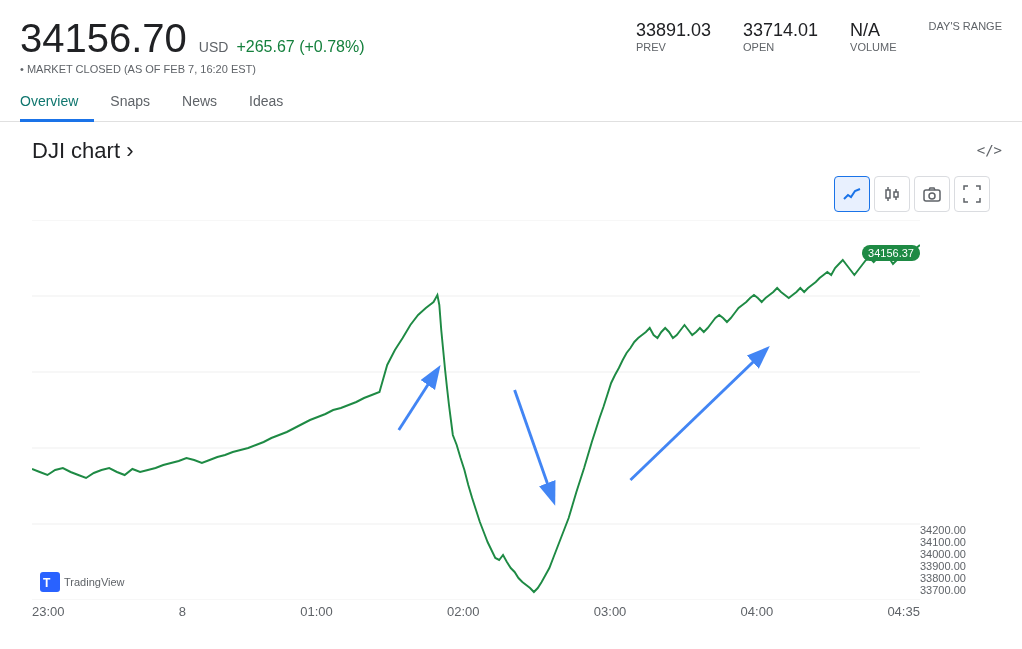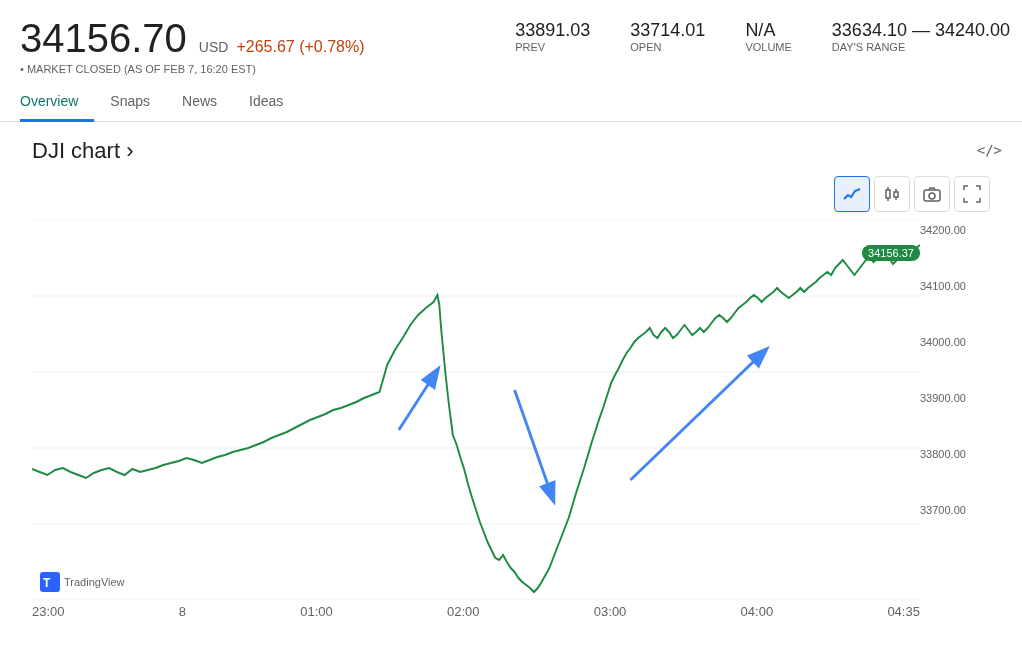--- a/index.html
+++ b/index.html
@@ -2,25 +2,25 @@
 <html><head>
   <meta charset="utf-8">
   <style>
     * { margin: 0; padding: 0; box-sizing: border-box; }
     body { font-family: Arial, sans-serif; background: #fff; color: #202124; width: 1022px; min-height: 649px; overflow: hidden; }
     
     .header { padding: 16px 20px 0 20px; }
     .price-row { display: flex; align-items: baseline; gap: 8px; }
     .main-price { font-size: 40px; font-weight: 400; color: #202124; }
     .currency { font-size: 14px; color: #5f6368; margin-left: 4px; }
-    .change-positive { font-size: 16px; color: #c2410c; }
+    .change-positive { font-size: 16px; color: #15803d; }
     
     .market-status { font-size: 11px; color: #5f6368; margin-top: 2px; margin-bottom: 8px; }
     
-    .stats-row { display: flex; gap: 40px; position: absolute; top: 20px; right: 12px; }
+    .stats-row { display: flex; gap: 32px; position: absolute; top: 20px; right: 20px; }
     .stat-item { display: flex; flex-direction: column; }
     .stat-value { font-size: 18px; color: #202124; }
     .stat-label { font-size: 11px; color: #5f6368; text-transform: uppercase; }
     
     .nav-tabs { display: flex; gap: 0; border-bottom: 1px solid #e0e0e0; margin-top: 8px; padding: 0 20px; }
     .nav-tab { padding: 10px 16px; font-size: 14px; color: #5f6368; cursor: pointer; border-bottom: 3px solid transparent; margin-bottom: -1px; }
     .nav-tab.active { color: #0f766e; border-bottom: 3px solid #1a73e8; font-weight: 500; }
     .nav-tab:first-child { padding-left: 0; }
     
     .chart-section { padding: 16px 32px; position: relative; }
@@ -56,21 +56,20 @@
     </div>
     <div class="stat-item">
       <span class="stat-value">33714.01</span>
       <span class="stat-label">OPEN</span>
     </div>
     <div class="stat-item">
       <span class="stat-value">N/A</span>
       <span class="stat-label">VOLUME</span>
     </div>
     <div class="stat-item">
-      <span class="stat-value">33634.10 — 34240.00</span>
       <span class="stat-label">DAY'S RANGE</span>
     </div>
   </div>
 </div>
 
 <nav class="nav-tabs">
   <div class="nav-tab active">Overview</div>
   <div class="nav-tab">Snaps</div>
   <div class="nav-tab">News</div>
   <div class="nav-tab">Ideas</div>
@@ -108,21 +107,21 @@
         <polyline points="1,5 1,1 5,1" fill="none" stroke="#5f6368" stroke-width="1.5"></polyline>
         <polyline points="13,1 17,1 17,5" fill="none" stroke="#5f6368" stroke-width="1.5"></polyline>
         <polyline points="17,13 17,17 13,17" fill="none" stroke="#5f6368" stroke-width="1.5"></polyline>
         <polyline points="5,17 1,17 1,13" fill="none" stroke="#5f6368" stroke-width="1.5"></polyline>
       </svg>
     </button>
   </div>
 
   <div class="chart-container">
 
-    <div style="position:absolute; right:0; top:0; width:70px; height:100%; display:flex; flex-direction:column; justify-content:flex-start; padding:4px 0;gap:44px;">
+    <div style="position:absolute; right:0; top:0; width:70px; height:100%; display:flex; flex-direction:column; justify-content:flex-end; padding:4px 0;">
       <span style="font-size:11px; color:#5f6368;">34200.00</span>
       <span style="font-size:11px; color:#5f6368;">34100.00</span>
       <span style="font-size:11px; color:#5f6368;">34000.00</span>
       <span style="font-size:11px; color:#5f6368;">33900.00</span>
       <span style="font-size:11px; color:#5f6368;">33800.00</span>
       <span style="font-size:11px; color:#5f6368;">33700.00</span>
     </div>
 
     <svg class="chart-svg" viewBox="0 0 920 380" preserveAspectRatio="none" style="position:absolute; left:0; top:0; width:calc(100% - 70px); height:100%;">
 

